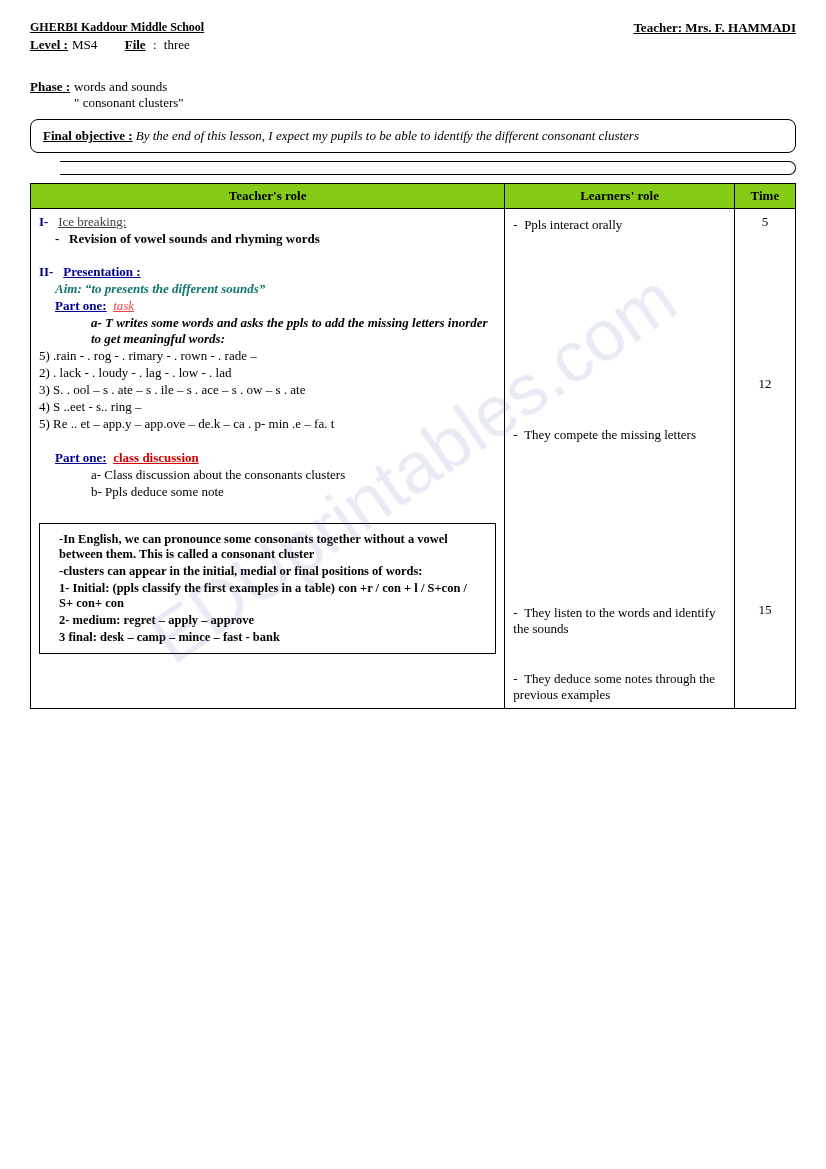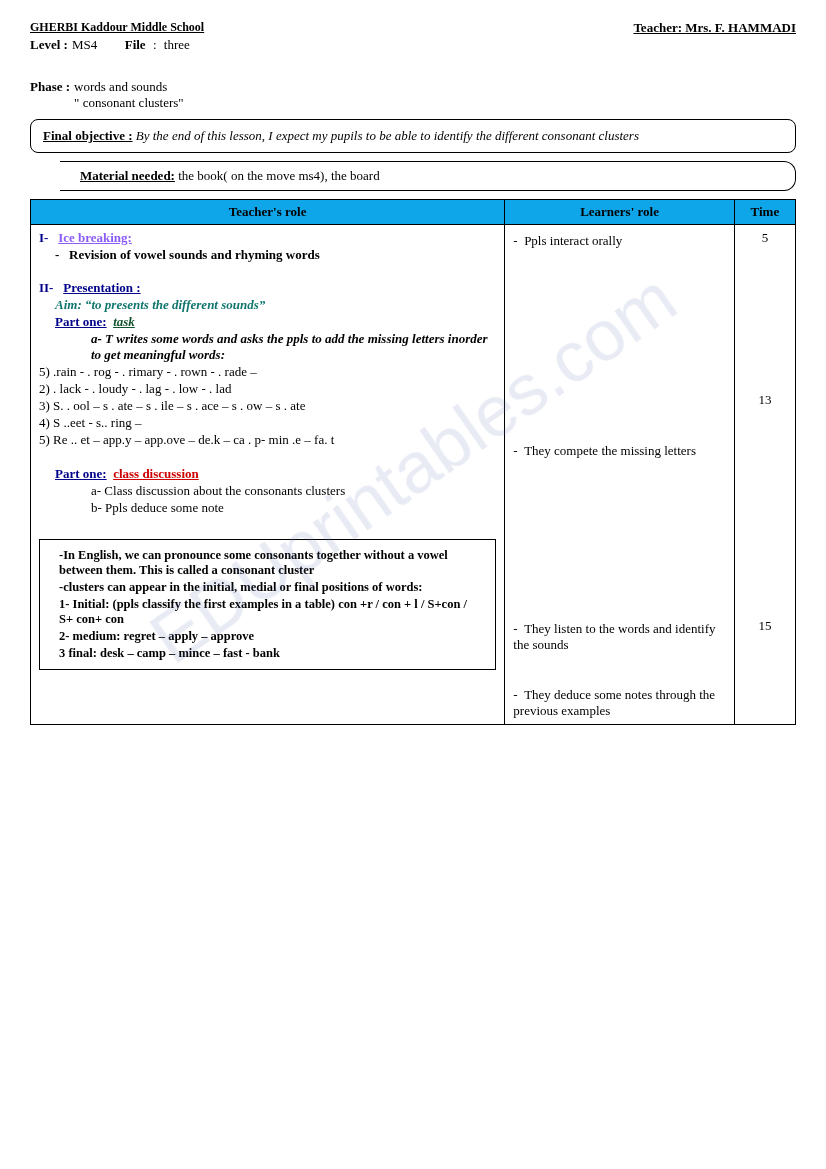--- a/index.html
+++ b/index.html
@@ -33,20 +33,21 @@
     }
     .level-line, .phase-line {
       display: flex;
       align-items: baseline;
       gap: 4px;
       font-size: 13px;
       margin-top: 2px;
     }
     .label-bold {
       font-weight: bold;
+      text-decoration: underline;
     }
     .teacher-name {
       text-decoration: underline;
       font-weight: bold;
       font-size: 13px;
     }
     .phase-value {
       display: flex;
       flex-direction: column;
       margin-top: 24px;
@@ -83,54 +84,54 @@
       margin-top: 4px;
     }
     .main-table th, .main-table td {
       border: 1.5px solid #000;
       padding: 4px 8px;
       vertical-align: top;
     }
     .main-table th {
       text-align: center;
       font-weight: bold;
-      background: #0ea5e9;
+      background: #84cc16;
       font-size: 13px;
     }
     .col-teacher { width: 62%; }
     .col-learner { width: 30%; }
     .col-time { width: 8%; text-align: center; }
 
     .section-heading {
       font-weight: bold;
       color: #00008b;
       font-size: 13px;
     }
     .ice-breaking-title {
-      color: #8b5cf6;
-      font-weight: bold;
+      color: #404040;
+      font-weight: normal;
       text-decoration: underline;
     }
     .presentation-title {
       color: #00008b;
       font-weight: bold;
       text-decoration: underline;
     }
     .aim-text {
       color: #0f766e;
     }
     .part-one-label {
       text-decoration: underline;
       color: #00008b;
       font-weight: bold;
     }
     .task-label {
-      color: #14532d;
+      color: #ef4444;
       font-style: italic;
-      font-weight: bold;
+      font-weight: normal;
       text-decoration: underline;
     }
     .class-disc-label {
       color: #cc0000;
       font-weight: bold;
       text-decoration: underline;
     }
     .part-two-label {
       text-decoration: underline;
       color: #00008b;
@@ -210,24 +211,20 @@
     </div>
   </div>
 </div>
 
 <div class="objective-box">
   <span class="objective-label">Final objective :</span>
   <em> By the end of this lesson, I expect my pupils to be able to identify the different  consonant clusters</em>
 </div>
 
 <div class="material-box">
-  <div>
-    <span class="material-label">Material needed:</span>
-    <span>  the book( on the move ms4), the board</span>
-  </div>
 </div>
 
 <table class="main-table">
   <thead>
     <tr>
       <th class="col-teacher">Teacher's role</th>
       <th class="col-learner">Learners' role</th>
       <th class="col-time">Time</th>
     </tr>
   </thead>
@@ -284,19 +281,19 @@
         <br><br><br><br><br><br><br><br><br><br><br><br>
         <p>-&nbsp;&nbsp;<span>They compete the missing letters</span></p>
         <br><br><br><br><br><br><br><br><br><br>
         <p>-&nbsp;&nbsp;<span>They listen to the words and identify the sounds</span></p>
         <br><br>
         <p>-&nbsp;&nbsp;<span>They deduce some notes through the previous examples</span></p>
       </td>
       <td class="time-cell">
         <p>5</p>
         <br><br><br><br><br><br><br><br><br>
-        <p>13</p>
+        <p>12</p>
         <br><br><br><br><br><br><br><br><br><br><br><br><br>
         <p>15</p>
       </td>
     </tr>
   </tbody>
 </table>
 
 </body></html>

